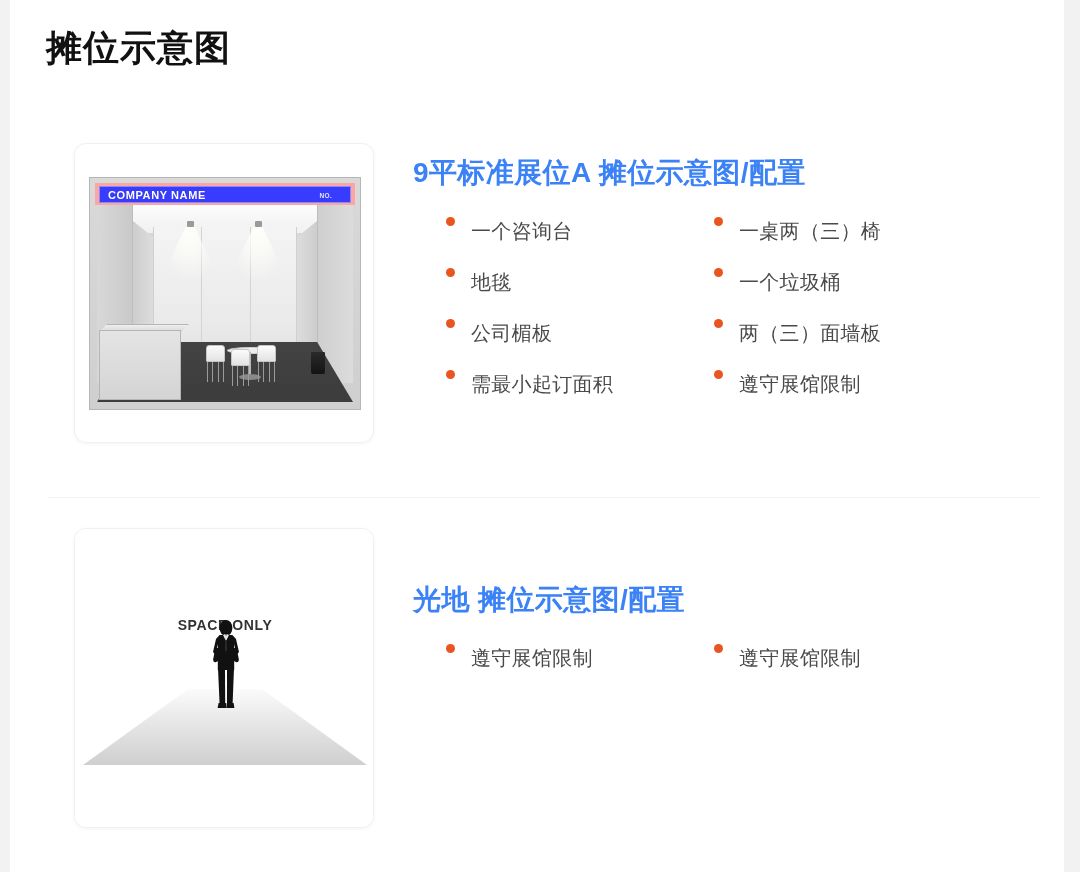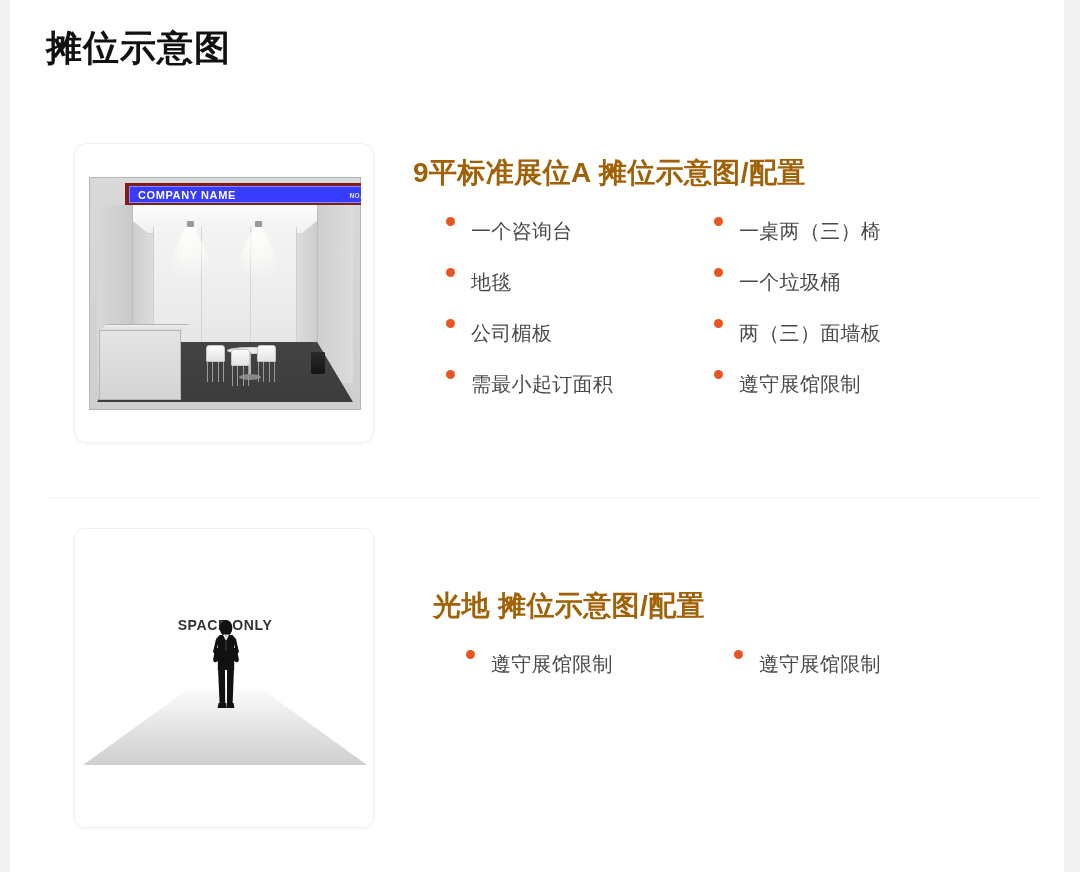--- a/index.html
+++ b/index.html
@@ -83,23 +83,22 @@
     left: 0; top: 0;
     width: 272px; height: 233px;
     background: linear-gradient(180deg,#d9d9d9 0%,#cfcfcf 100%);
     border: 1px solid #b6b6b6;
   }
   
   .fascia-bar {
     position: absolute;
     left: 6px; top: 6px;
     width: 260px; height: 22px;
-    background: #7f1d1d;
+    background: #fca5a5;
     padding: 2px;
-    margin-left: 30px;
   }
   .fascia-blue {
     position: absolute;
     left: 4px; top: 3px;
     width: 252px; height: 17px;
     background: linear-gradient(180deg,#3a3ee8 0%,#3535dc 50%,#4a4af0 100%);
     border: 1px solid #8c8ce8;
   }
   .company-name {
     position: absolute;
@@ -296,26 +295,26 @@
   }
   .figure svg { display: block; }
 
   
   .text-col {
     position: absolute;
     left: 403px;
     width: 620px;
   }
   #section-standard .text-col { top: 25px; }
-  #section-space .text-col    { top: 80px; margin-left: 20px; }
+  #section-space .text-col    { top: 74px; }
 
   .section-heading {
     font-size: 28px;
     font-weight: bold;
-    color: #a16207;
+    color: #3b82f6;
     letter-spacing: 0.4px;
     line-height: 1.3;
     margin-bottom: 26px;
   }
 
   .feature-grid {
     display: grid;
     grid-template-columns: 268px 268px;
     column-gap: 0px;
     row-gap: 0px;

